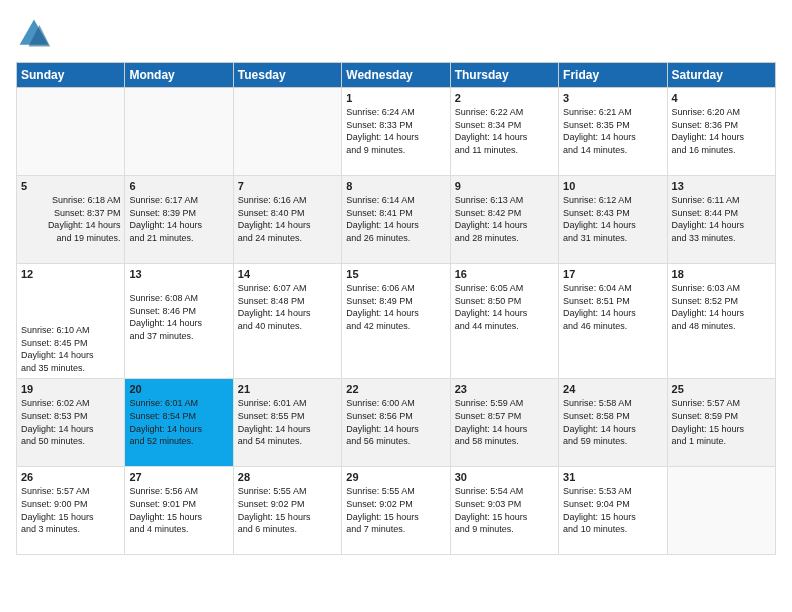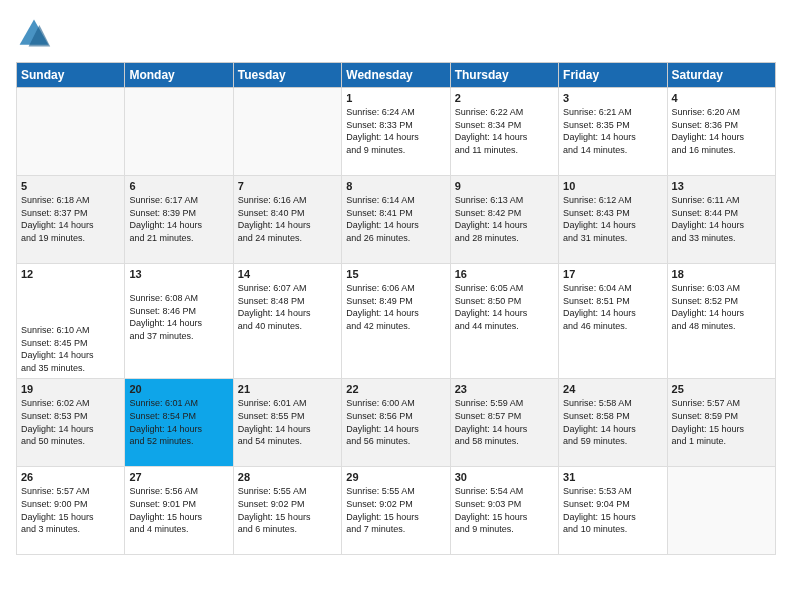--- a/index.html
+++ b/index.html
@@ -163,21 +163,21 @@
             <span class="day-num">4</span>
             <div class="day-info" style="white-space: pre-line;">Sunrise: 6:20 AM
 Sunset: 8:36 PM
 Daylight: 14 hours
 and 16 minutes.</div>
           </td>
         </tr>
         <tr>
           <td style="background: rgb(242, 242, 242);">
             <span class="day-num">5</span>
-            <div class="day-info" style="white-space: pre-line;">Sunrise: 6:18 AM
+            <div class="day-info" style="white-space: pre-line; text-align: right;">Sunrise: 6:18 AM
 Sunset: 8:37 PM
 Daylight: 14 hours
 and 19 minutes.</div>
           </td>
           <td style="background: rgb(242, 242, 242);">
             <span class="day-num">6</span>
             <div class="day-info" style="white-space: pre-line;">Sunrise: 6:17 AM
 Sunset: 8:39 PM
 Daylight: 14 hours
 and 21 minutes.</div>

